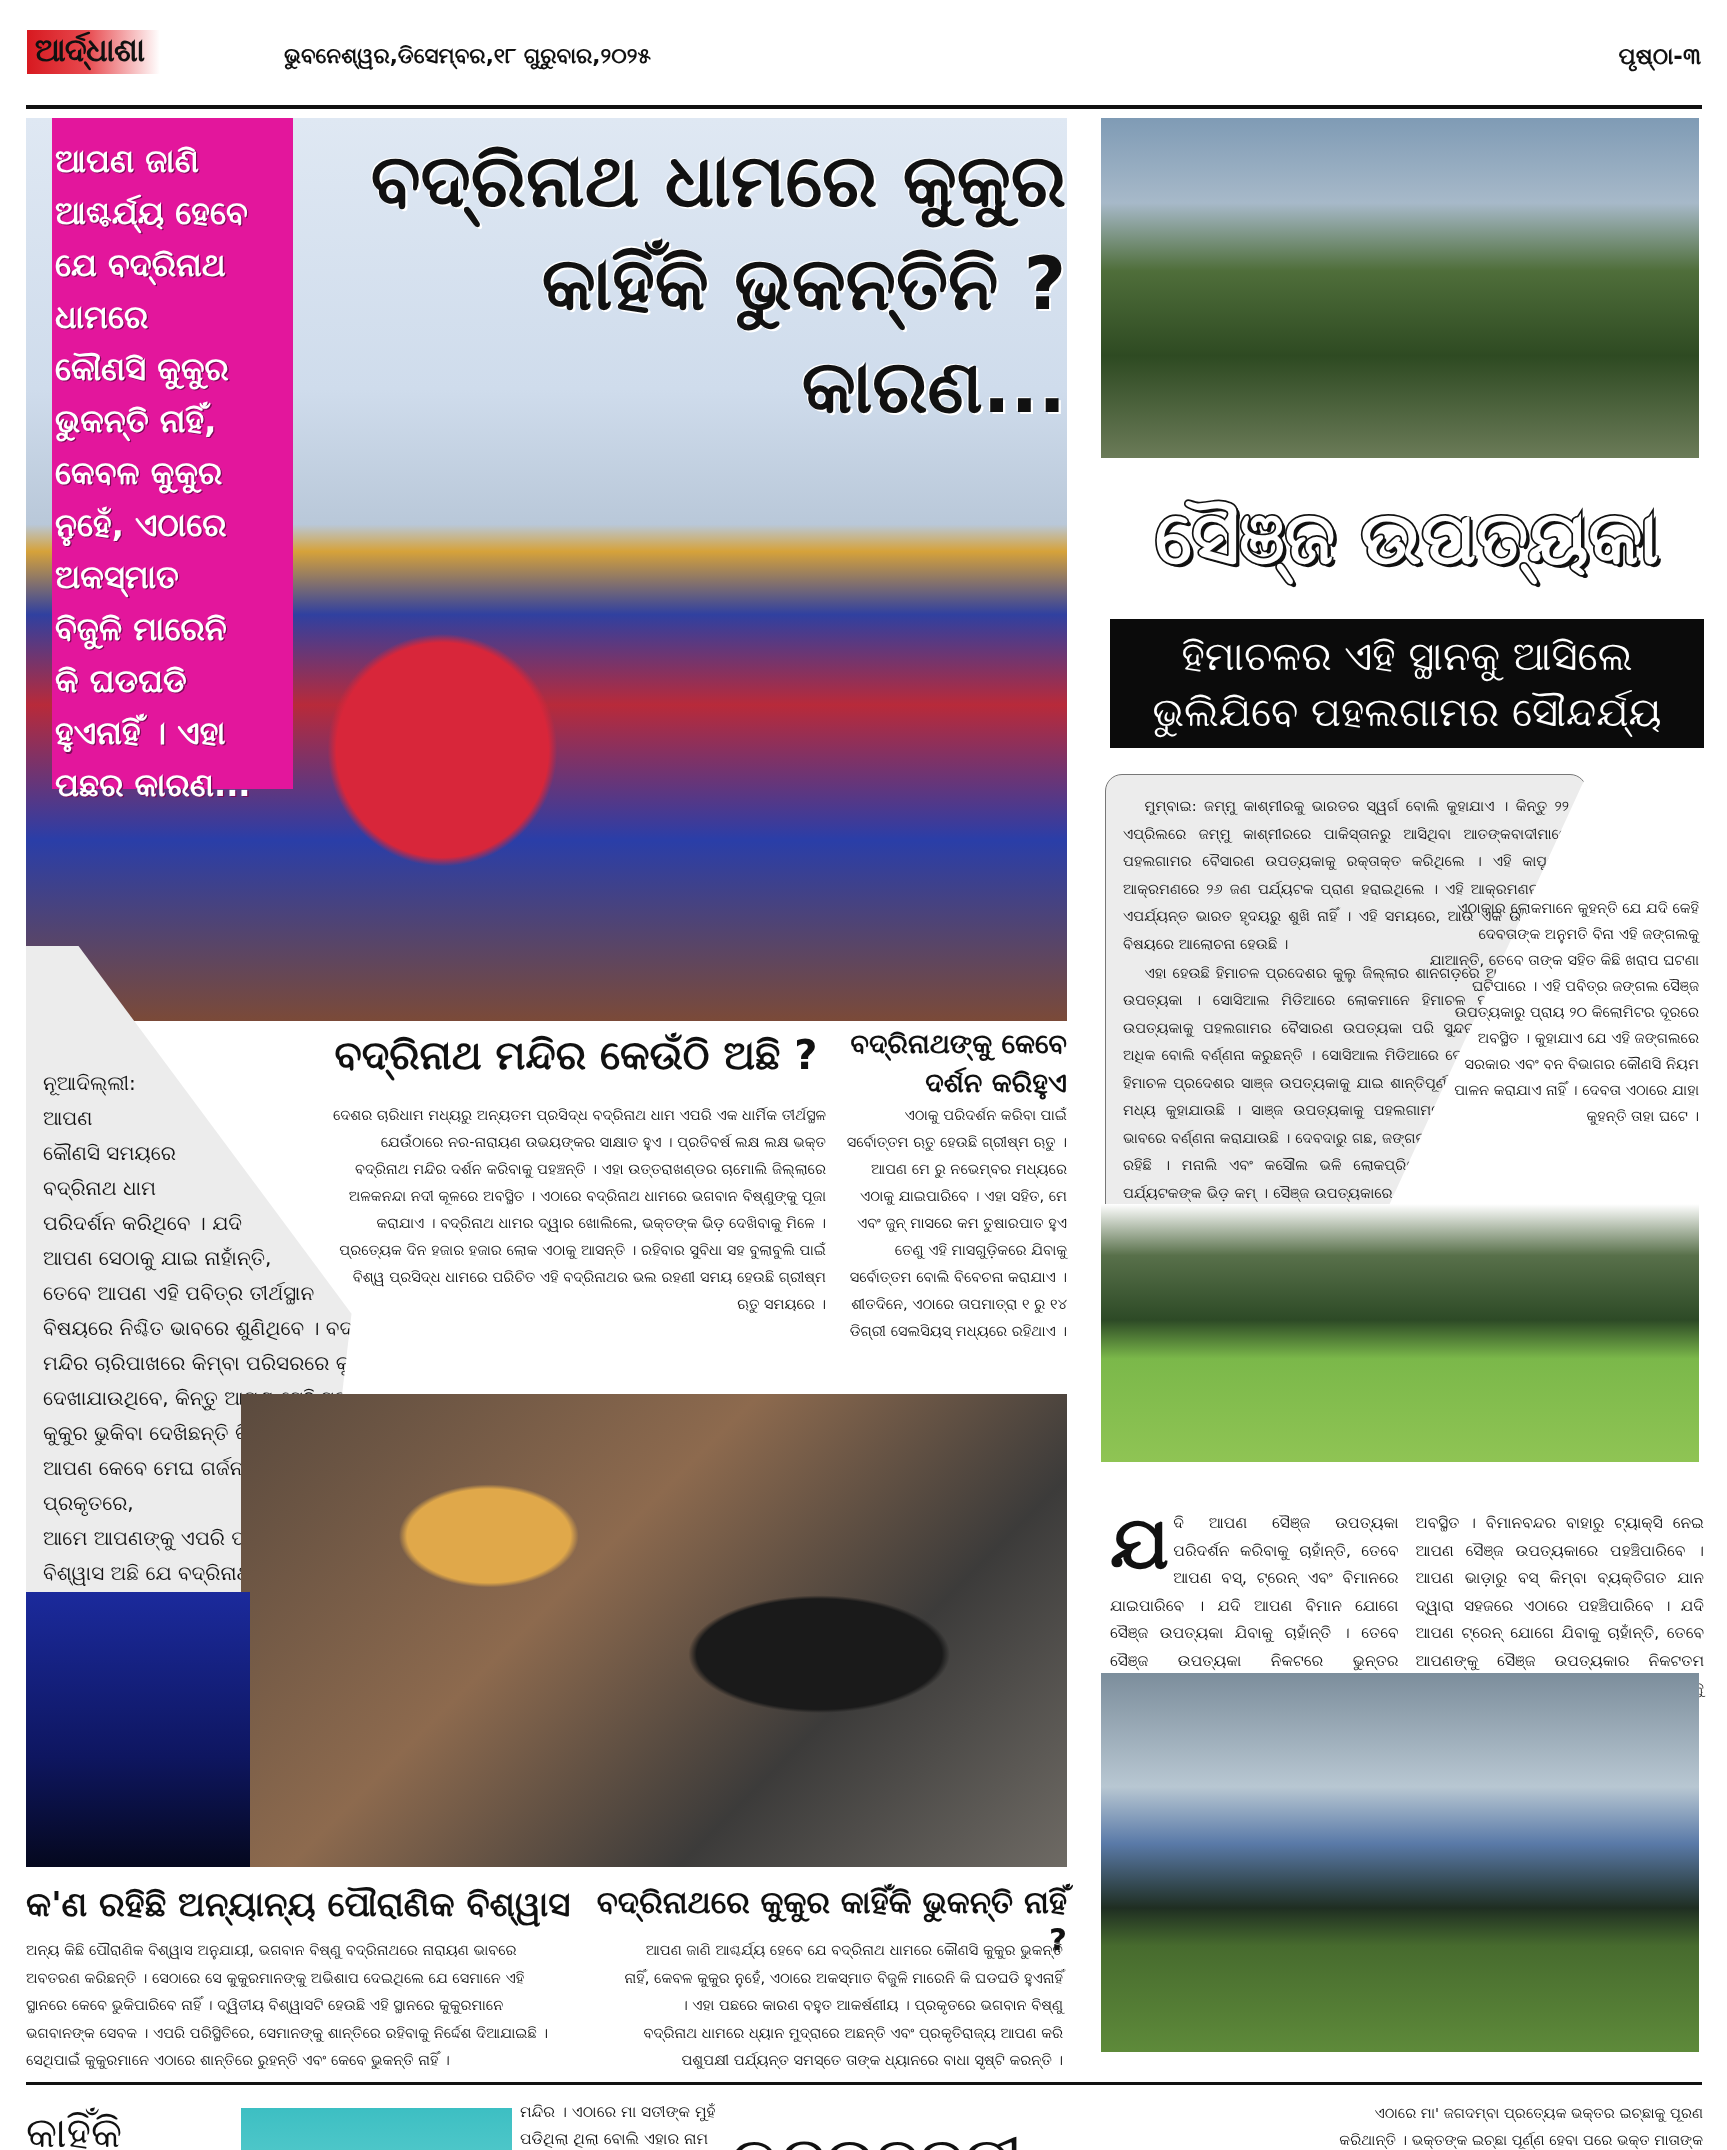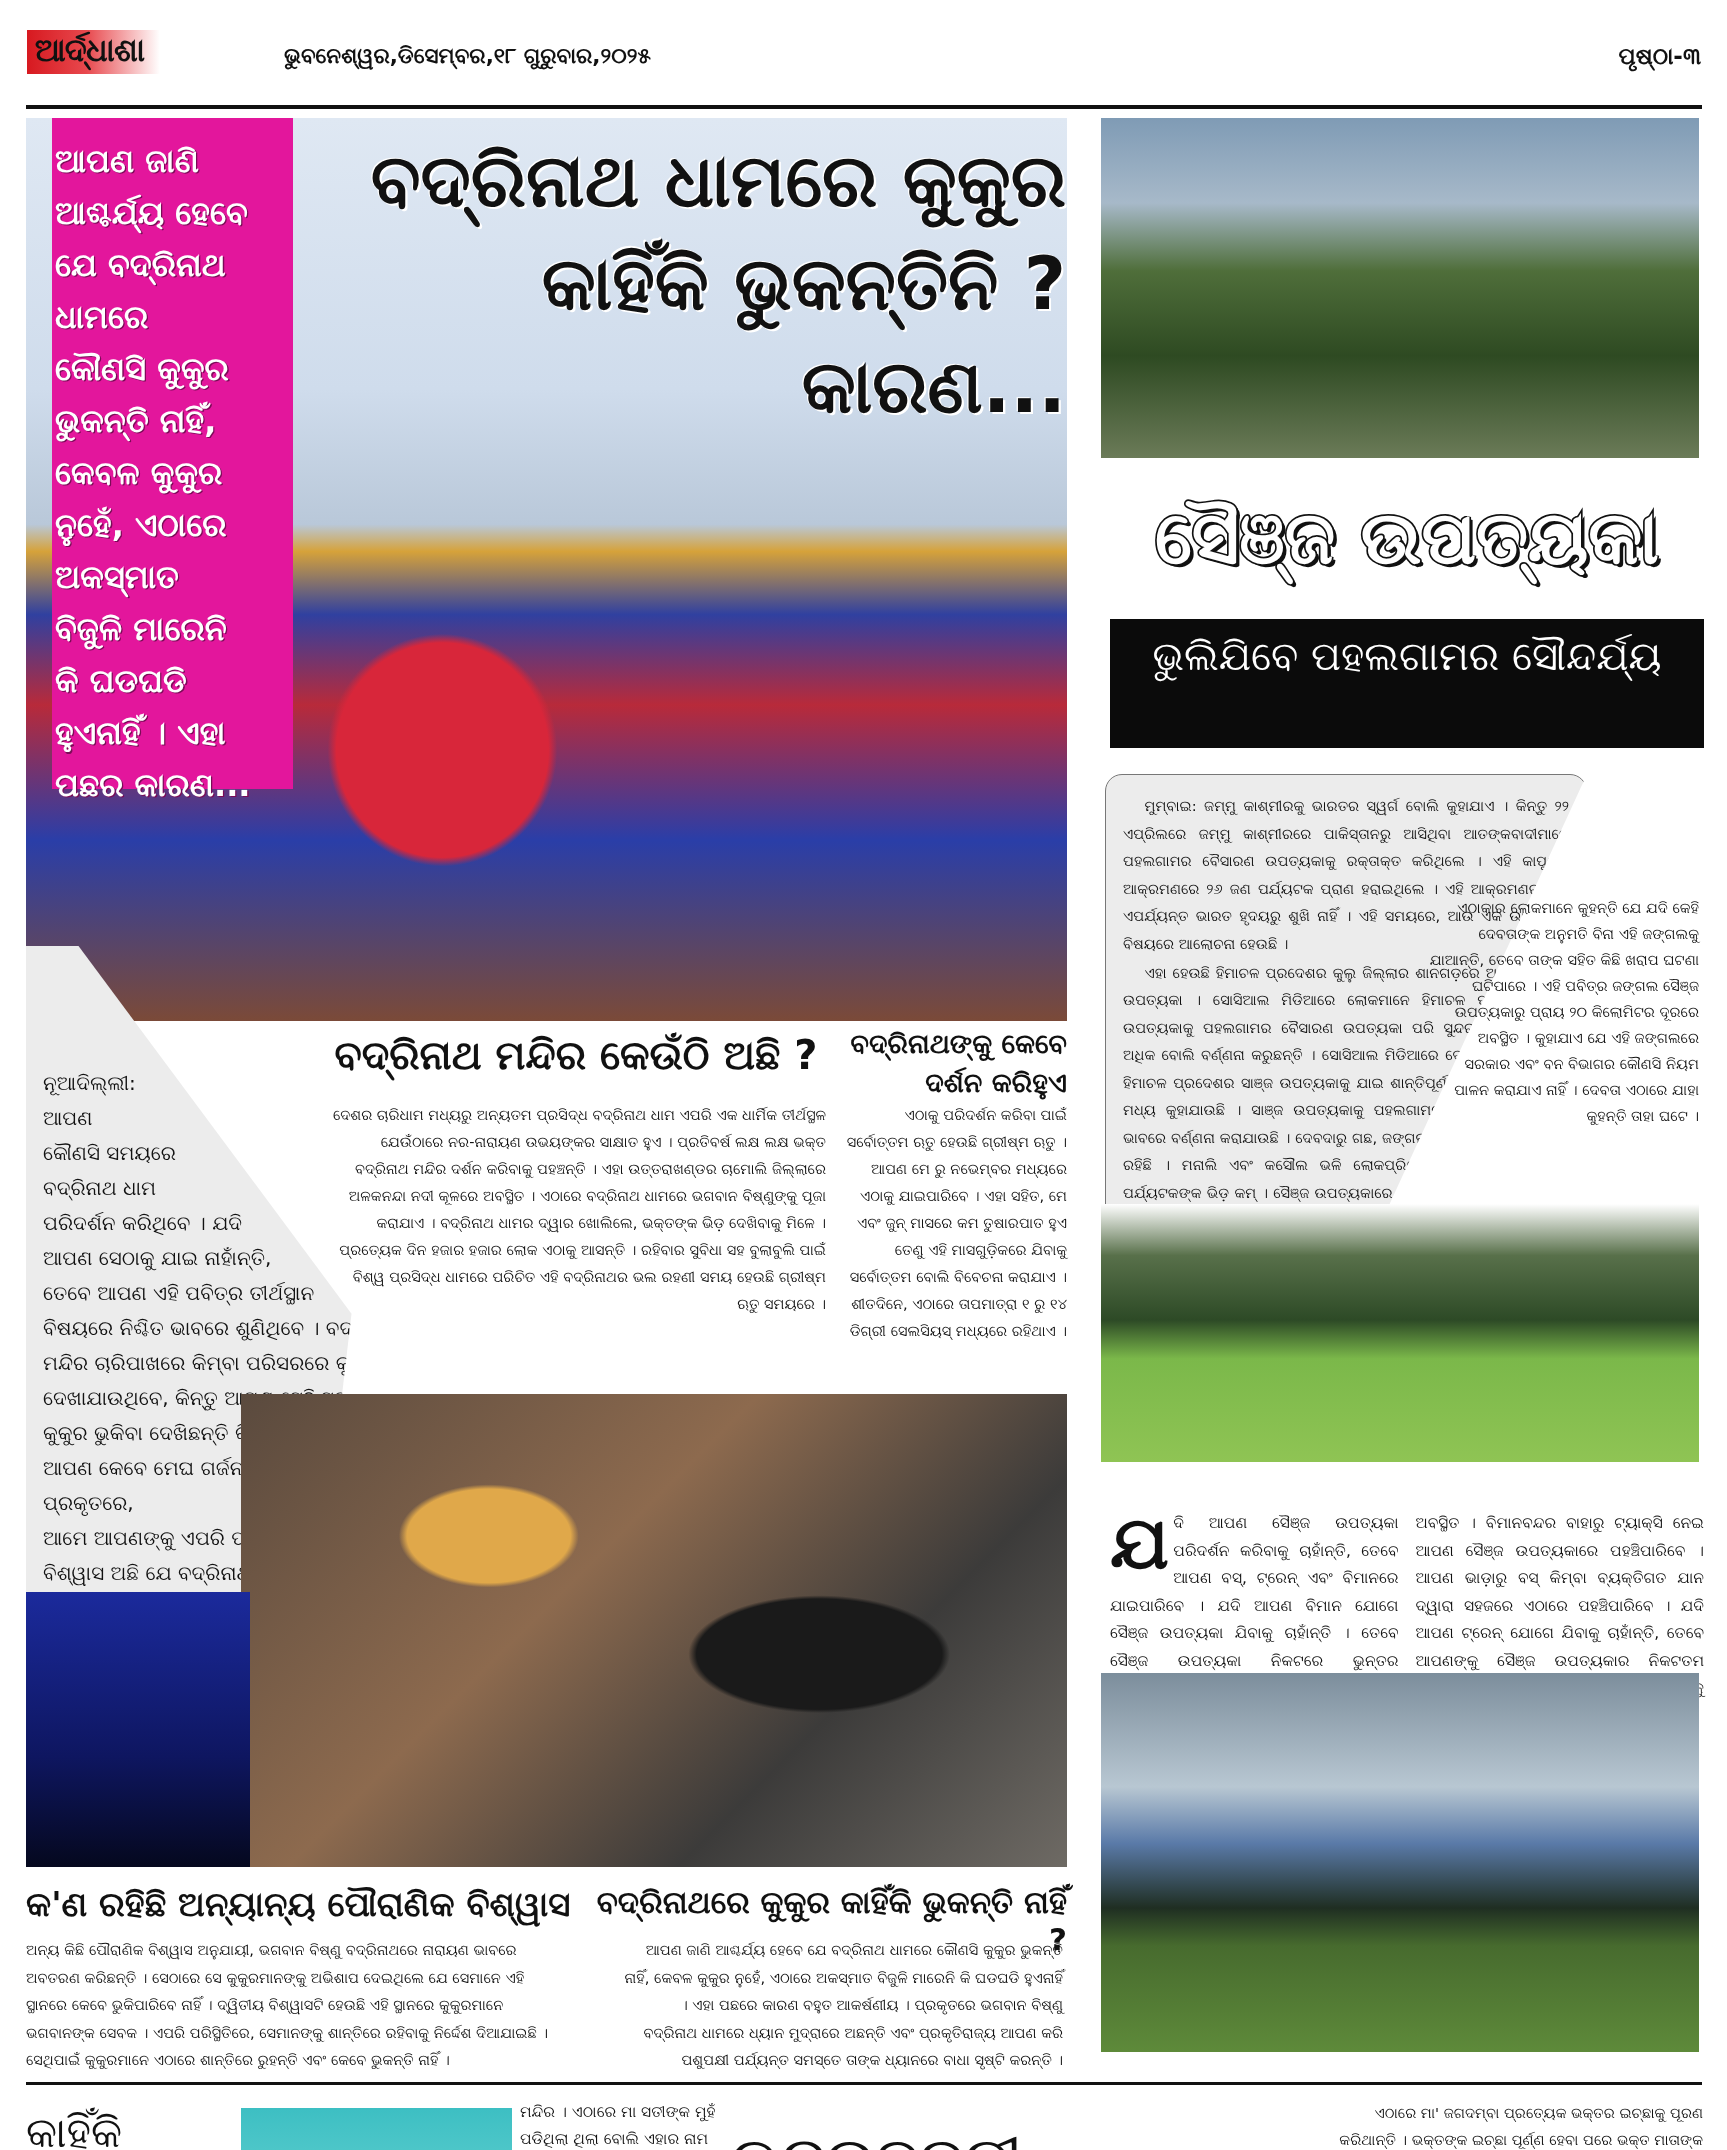--- a/index.html
+++ b/index.html
@@ -156,20 +156,21 @@
 <div class="abs photo ph-lightning"></div>
 
 <div class="abs myth-h">କ'ଣ ରହିଛି ଅନ୍ୟାନ୍ୟ ପୌରାଣିକ ବିଶ୍ୱାସ</div>
 <div class="abs myth-body">ଅନ୍ୟ କିଛି ପୌରାଣିକ ବିଶ୍ୱାସ ଅନୁଯାୟୀ, ଭଗବାନ ବିଷ୍ଣୁ ବଦ୍ରିନାଥରେ ନାରାୟଣ ଭାବରେ ଅବତରଣ କରିଛନ୍ତି । ସେଠାରେ ସେ କୁକୁରମାନଙ୍କୁ ଅଭିଶାପ ଦେଇଥିଲେ ଯେ ସେମାନେ ଏହି ସ୍ଥାନରେ କେବେ ଭୁକିପାରିବେ ନାହିଁ । ଦ୍ୱିତୀୟ ବିଶ୍ୱାସଟି ହେଉଛି ଏହି ସ୍ଥାନରେ କୁକୁରମାନେ ଭଗବାନଙ୍କ ସେବକ । ଏପରି ପରିସ୍ଥିତିରେ, ସେମାନଙ୍କୁ ଶାନ୍ତିରେ ରହିବାକୁ ନିର୍ଦ୍ଦେଶ ଦିଆଯାଇଛି । ସେଥିପାଇଁ କୁକୁରମାନେ ଏଠାରେ ଶାନ୍ତିରେ ରୁହନ୍ତି ଏବଂ କେବେ ଭୁକନ୍ତି ନାହିଁ ।</div>
 <div class="abs bark-h">ବଦ୍ରିନାଥରେ କୁକୁର କାହିଁକି ଭୁକନ୍ତି ନାହିଁ ?</div>
 <div class="abs bark-body">ଆପଣ ଜାଣି ଆଶ୍ଚର୍ଯ୍ୟ ହେବେ ଯେ ବଦ୍ରିନାଥ ଧାମରେ କୌଣସି କୁକୁର ଭୁକନ୍ତି ନାହିଁ, କେବଳ କୁକୁର ନୁହେଁ, ଏଠାରେ ଅକସ୍ମାତ ବିଜୁଳି ମାରେନି କି ଘଡଘଡି ହୁଏନାହିଁ । ଏହା ପଛରେ କାରଣ ବହୁତ ଆକର୍ଷଣୀୟ । ପ୍ରକୃତରେ ଭଗବାନ ବିଷ୍ଣୁ ବଦ୍ରିନାଥ ଧାମରେ ଧ୍ୟାନ ମୁଦ୍ରାରେ ଅଛନ୍ତି ଏବଂ ପ୍ରକୃତିରାଜ୍ୟ ଆପଣ କରି ପଶୁପକ୍ଷୀ ପର୍ଯ୍ୟନ୍ତ ସମସ୍ତେ ତାଙ୍କ ଧ୍ୟାନରେ ବାଧା ସୃଷ୍ଟି କରନ୍ତି ।</div>
 
 <div class="abs photo ph-village"></div>
 <div class="abs sainj-title">ସୈଞ୍ଜ ଉପତ୍ୟକା</div>
 <div class="abs sainj-sub">
+  <div>ହିମାଚଳର ଏହି ସ୍ଥାନକୁ ଆସିଲେ</div>
   <div>ଭୁଲିଯିବେ ପହଲଗାମର ସୌନ୍ଦର୍ଯ୍ୟ</div>
 </div>
 <div class="abs card-grey sainj-body body-text">
   <p>ମୁମ୍ବାଇ: ଜମ୍ମୁ କାଶ୍ମୀରକୁ ଭାରତର ସ୍ୱର୍ଗ ବୋଲି କୁହାଯାଏ । କିନ୍ତୁ ୨୨ ଏପ୍ରିଲରେ ଜମ୍ମୁ କାଶ୍ମୀରରେ ପାକିସ୍ତାନରୁ ଆସିଥିବା ଆତଙ୍କବାଦୀମାନେ ପହଲଗାମର ବୈସାରଣ ଉପତ୍ୟକାକୁ ରକ୍ତାକ୍ତ କରିଥିଲେ । ଏହି କାପୁରୁଷ ଆକ୍ରମଣରେ ୨୬ ଜଣ ପର୍ଯ୍ୟଟକ ପ୍ରାଣ ହରାଇଥିଲେ । ଏହି ଆକ୍ରମଣର କ୍ଷତ ଏପର୍ଯ୍ୟନ୍ତ ଭାରତ ହୃଦୟରୁ ଶୁଖି ନାହିଁ । ଏହି ସମୟରେ, ଆଉ ଏକ ଉପତ୍ୟକା ବିଷୟରେ ଆଲୋଚନା ହେଉଛି ।</p>
   <p>ଏହା ହେଉଛି ହିମାଚଳ ପ୍ରଦେଶର କୁଲୁ ଜିଲ୍ଲାର ଶାନଗଡ଼ରେ ଅବସ୍ଥିତ ସୈଞ୍ଜ ଉପତ୍ୟକା । ସୋସିଆଲ ମିଡିଆରେ ଲୋକମାନେ ହିମାଚଳ ପ୍ରଦେଶର ଏହି ଉପତ୍ୟକାକୁ ପହଲଗାମର ବୈସାରଣ ଉପତ୍ୟକା ପରି ସୁନ୍ଦର କିମ୍ବା ତା'ଠାରୁ ଅଧିକ ବୋଲି ବର୍ଣ୍ଣନା କରୁଛନ୍ତି । ସୋସିଆଲ ମିଡିଆରେ ଦେଶର ଲୋକମାନଙ୍କୁ ହିମାଚଳ ପ୍ରଦେଶର ସାଞ୍ଜ ଉପତ୍ୟକାକୁ ଯାଇ ଶାନ୍ତିପୂର୍ଣ୍ଣ ମୁହୂର୍ତ୍ତ ବିତାଇବାକୁ ମଧ୍ୟ କୁହାଯାଉଛି । ସାଞ୍ଜ ଉପତ୍ୟକାକୁ ପହଲଗାମର ଅନ୍ୟ ଏକ ବିକଳ୍ପ ଭାବରେ ବର୍ଣ୍ଣନା କରାଯାଉଛି । ଦେବଦାରୁ ଗଛ, ଜଙ୍ଗଲ ଏବଂ ପର୍ବତ ଦ୍ୱାରା ଘେରି ରହିଛି । ମନାଲି ଏବଂ କସୌଲ ଭଳି ଲୋକପ୍ରିୟ ସ୍ଥାନ ତୁଳନାରେ ଏଠାରେ ପର୍ଯ୍ୟଟକଙ୍କ ଭିଡ଼ କମ୍ । ସୈଞ୍ଜ ଉପତ୍ୟକାରେ ଅନନ୍ୟ ଜଙ୍ଗଲ ମଧ୍ୟ ଅଛି । ଏହି ଜଙ୍ଗଲ ରିଙ୍ଗୁ ନାଗ ଦେବତାଙ୍କର ବୋଲି କୁହାଯାଏ । ସାଧାରଣ ଲୋକମାନେ ଏହି ଜଙ୍ଗଲକୁ ଯାଆନ୍ତି ନାହିଁ । ସାଧାରଣ ଲୋକଙ୍କୁ ଯିବାକୁ ବାରଣ ।</p>
 </div>
 <div class="abs sainj-side">ଏଠାକାର ଲୋକମାନେ କୁହନ୍ତି ଯେ ଯଦି କେହି ଦେବତାଙ୍କ ଅନୁମତି ବିନା ଏହି ଜଙ୍ଗଲକୁ ଯାଆନ୍ତି, ତେବେ ତାଙ୍କ ସହିତ କିଛି ଖରାପ ଘଟଣା ଘଟିପାରେ । ଏହି ପବିତ୍ର ଜଙ୍ଗଲ ସୈଞ୍ଜ ଉପତ୍ୟକାରୁ ପ୍ରାୟ ୨୦ କିଲୋମିଟର ଦୂରରେ ଅବସ୍ଥିତ । କୁହାଯାଏ ଯେ ଏହି ଜଙ୍ଗଲରେ ସରକାର ଏବଂ ବନ ବିଭାଗର କୌଣସି ନିୟମ ପାଳନ କରାଯାଏ ନାହିଁ । ଦେବତା ଏଠାରେ ଯାହା କୁହନ୍ତି ତାହା ଘଟେ ।</div>
 <div class="abs photo ph-meadow"></div>
 <div class="abs sainj-lower">
   <span class="dropcap">ଯ</span><span>ଦି ଆପଣ ସୈଞ୍ଜ ଉପତ୍ୟକା ପରିଦର୍ଶନ କରିବାକୁ ଚାହାଁନ୍ତି, ତେବେ ଆପଣ ବସ୍, ଟ୍ରେନ୍ ଏବଂ ବିମାନରେ ଯାଇପାରିବେ । ଯଦି ଆପଣ ବିମାନ ଯୋଗେ ସୈଞ୍ଜ ଉପତ୍ୟକା ଯିବାକୁ ଚାହାଁନ୍ତି । ତେବେ ସୈଞ୍ଜ ଉପତ୍ୟକା ନିକଟରେ ଭୁନ୍ତର ବିମାନବନ୍ଦର ଅଛି । ସୈଞ୍ଜ ଉପତ୍ୟକା ଏହି ବିମାନବନ୍ଦରରୁ ମାତ୍ର ୫୦ କିଲୋମିଟର ଦୂରରେ ଅବସ୍ଥିତ । ବିମାନବନ୍ଦର ବାହାରୁ ଟ୍ୟାକ୍ସି ନେଇ ଆପଣ ସୈଞ୍ଜ ଉପତ୍ୟକାରେ ପହଞ୍ଚିପାରିବେ । ଆପଣ ଭାଡ଼ାରୁ ବସ୍ କିମ୍ବା ବ୍ୟକ୍ତିଗତ ଯାନ ଦ୍ୱାରା ସହଜରେ ଏଠାରେ ପହଞ୍ଚିପାରିବେ । ଯଦି ଆପଣ ଟ୍ରେନ୍ ଯୋଗେ ଯିବାକୁ ଚାହାଁନ୍ତି, ତେବେ ଆପଣଙ୍କୁ ସୈଞ୍ଜ ଉପତ୍ୟକାର ନିକଟତମ ଜୋଗିନ୍ଦର ନଗର ରେଳ ଷ୍ଟେସନରେ ଓହ୍ଲାଇବାକୁ ପଡିବ ।</span>

